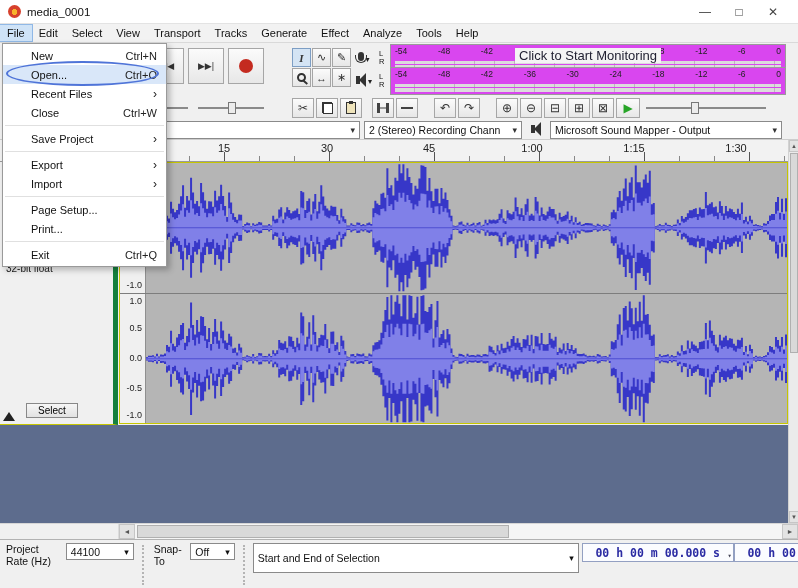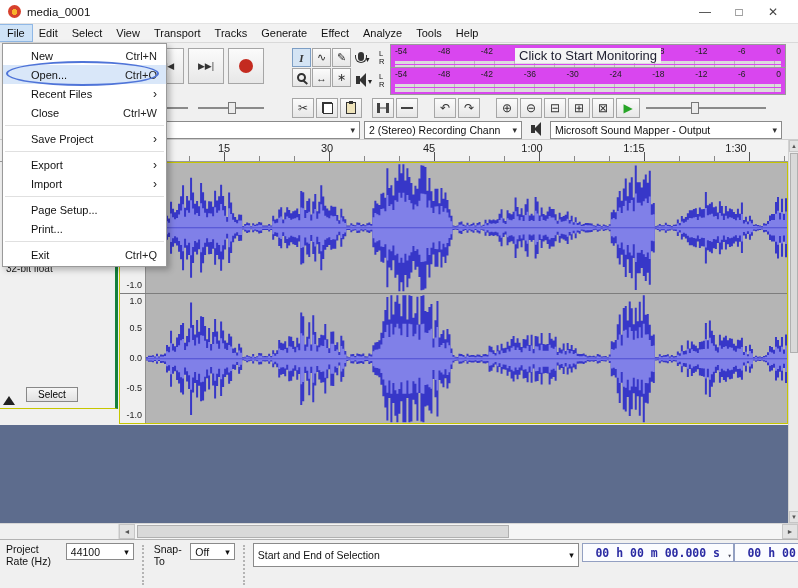--- a/index.html
+++ b/index.html
@@ -78,21 +78,21 @@
 
   
   #timeline{position:absolute;left:0;top:140px;width:798px;height:22px;background:#f2f2f2;border-bottom:1px solid #9a9a9a}
   #tl-ruler{position:absolute;left:119px;right:10px;top:0;bottom:0}
   .tl-label{position:absolute;top:2px;transform:translateX(-50%);font-size:11px;color:#222}
   .tl-minor{position:absolute;left:0;right:0;bottom:0;height:5px;background:repeating-linear-gradient(to right,#888 0 1px,transparent 1px 35px)}
   .tl-major{position:absolute;left:0;right:0;bottom:0;height:9px;background:repeating-linear-gradient(to right,#555 0 1px,transparent 1px 105px)}
 
   
   #track-region{position:absolute;left:0;top:162px;width:798px;height:263px}
-  #track-panel{position:absolute;left:0;top:0;bottom:16px;width:118px;background:#f0f0f0;border-right:3px solid #15803d;border-bottom:1px solid #c6c600}
+  #track-panel{position:absolute;left:0;top:0;bottom:0;width:118px;background:#f0f0f0;border-right:5px solid #15803d;border-bottom:1px solid #c6c600}
   .fmt-label{position:absolute;top:101px;left:6px;font-size:10px;color:#222}
   .select-btn{position:absolute;bottom:6px;left:26px;width:52px;height:15px;border:1px solid #888;background:linear-gradient(#f6f6f6,#e2e2e2);font-size:10px;display:flex;align-items:center;justify-content:center}
   .collapse-tri{position:absolute;bottom:3px;left:3px;width:0;height:0;border-left:6px solid transparent;border-right:6px solid transparent;border-bottom:9px solid #222}
   #track-content{position:absolute;left:119px;right:10px;top:0;bottom:1px;border:1px solid var(--sel-border,#c6c600);background:var(--track-bg,#b5b5b5);display:flex;flex-direction:column}
   .channel{flex:1;display:flex;min-height:0}
   .vruler{width:26px;background:#f0f0f0;border-right:1px solid #8f8f8f;position:relative;flex:0 0 auto}
   .vr{position:absolute;right:3px;transform:translateY(-50%);font-size:9px;color:#222}
   .wavebox{flex:1;position:relative;background:var(--track-bg,#b5b5b5)}
   .wavebox svg{position:absolute;inset:0;width:100%;height:100%}
   .ch-divider{height:1px;background:#7d7d7d}
@@ -112,21 +112,21 @@
   .hs-btn{width:16px;display:flex;align-items:center;justify-content:center;font-size:7px;color:#555;background:#e3e3e3;border:1px solid #c6c6c6}
   .hs-track{flex:1;background:#f5f5f5;position:relative}
   .hs-thumb{position:absolute;left:2px;top:1px;bottom:1px;width:372px;background:#d9d9d9;border:1px solid #b0b0b0}
 
   
   #bottom-bar{position:absolute;left:0;top:539px;width:798px;height:49px;background:#f0f0f0;border-top:1px solid #b2b2b2;display:flex;align-items:flex-start;padding:3px 4px;gap:8px}
   .sec{display:flex;flex-direction:row;gap:3px}
   .sec-label{font-size:10.5px;color:#111;padding-left:2px}
   .combo-sm{height:17px;background:#fff;border:1px solid #8a8a8a;display:flex;align-items:center;padding:0 4px;font-size:10.5px}
   .combo-sm .caret{margin-left:auto;font-size:9px;padding-left:4px}
-  .w92{width:92px}.w50{width:50px}.w326{width:326px;height:24px}
+  .w92{width:92px}.w50{width:50px}.w326{width:326px;height:30px}
   .times{display:flex;}
   .timefield{width:152px;height:19px;background:#fbfcff;border:1px solid #93a0c2;color:var(--digits,#2b2ba3);font-family:"DejaVu Sans Mono",monospace;font-weight:bold;font-size:11.5px;display:flex;align-items:center;justify-content:center;position:relative}
   .timefield .tf-caret{position:absolute;right:1px;bottom:1px;font-size:7px;color:#445}
   .vgrip{width:4px;align-self:stretch;border-left:2px dotted #b4b4b4;margin-top:2px}
   .bigtime{width:198px;height:40px;background:#dfe3f7;border:1px solid #97a2c9;color:var(--digits,#2b2ba3);font-family:"DejaVu Sans Mono",monospace;font-weight:bold;font-size:21px;letter-spacing:1px;display:flex;align-items:center;justify-content:center;position:relative}
   .bigtime .tf-caret{position:absolute;right:2px;bottom:2px;font-size:8px;color:#445}
 
   
   #file-menu{position:absolute;left:2px;top:43px;width:165px;z-index:60;background:#ffffff;border:1px solid #9a9a9a;box-shadow:3px 3px 6px rgba(0,0,0,.25);padding:2px 0}
   .menu-item{height:19px;display:flex;align-items:center;padding:0 9px 0 28px;font-size:11px;color:#111}

